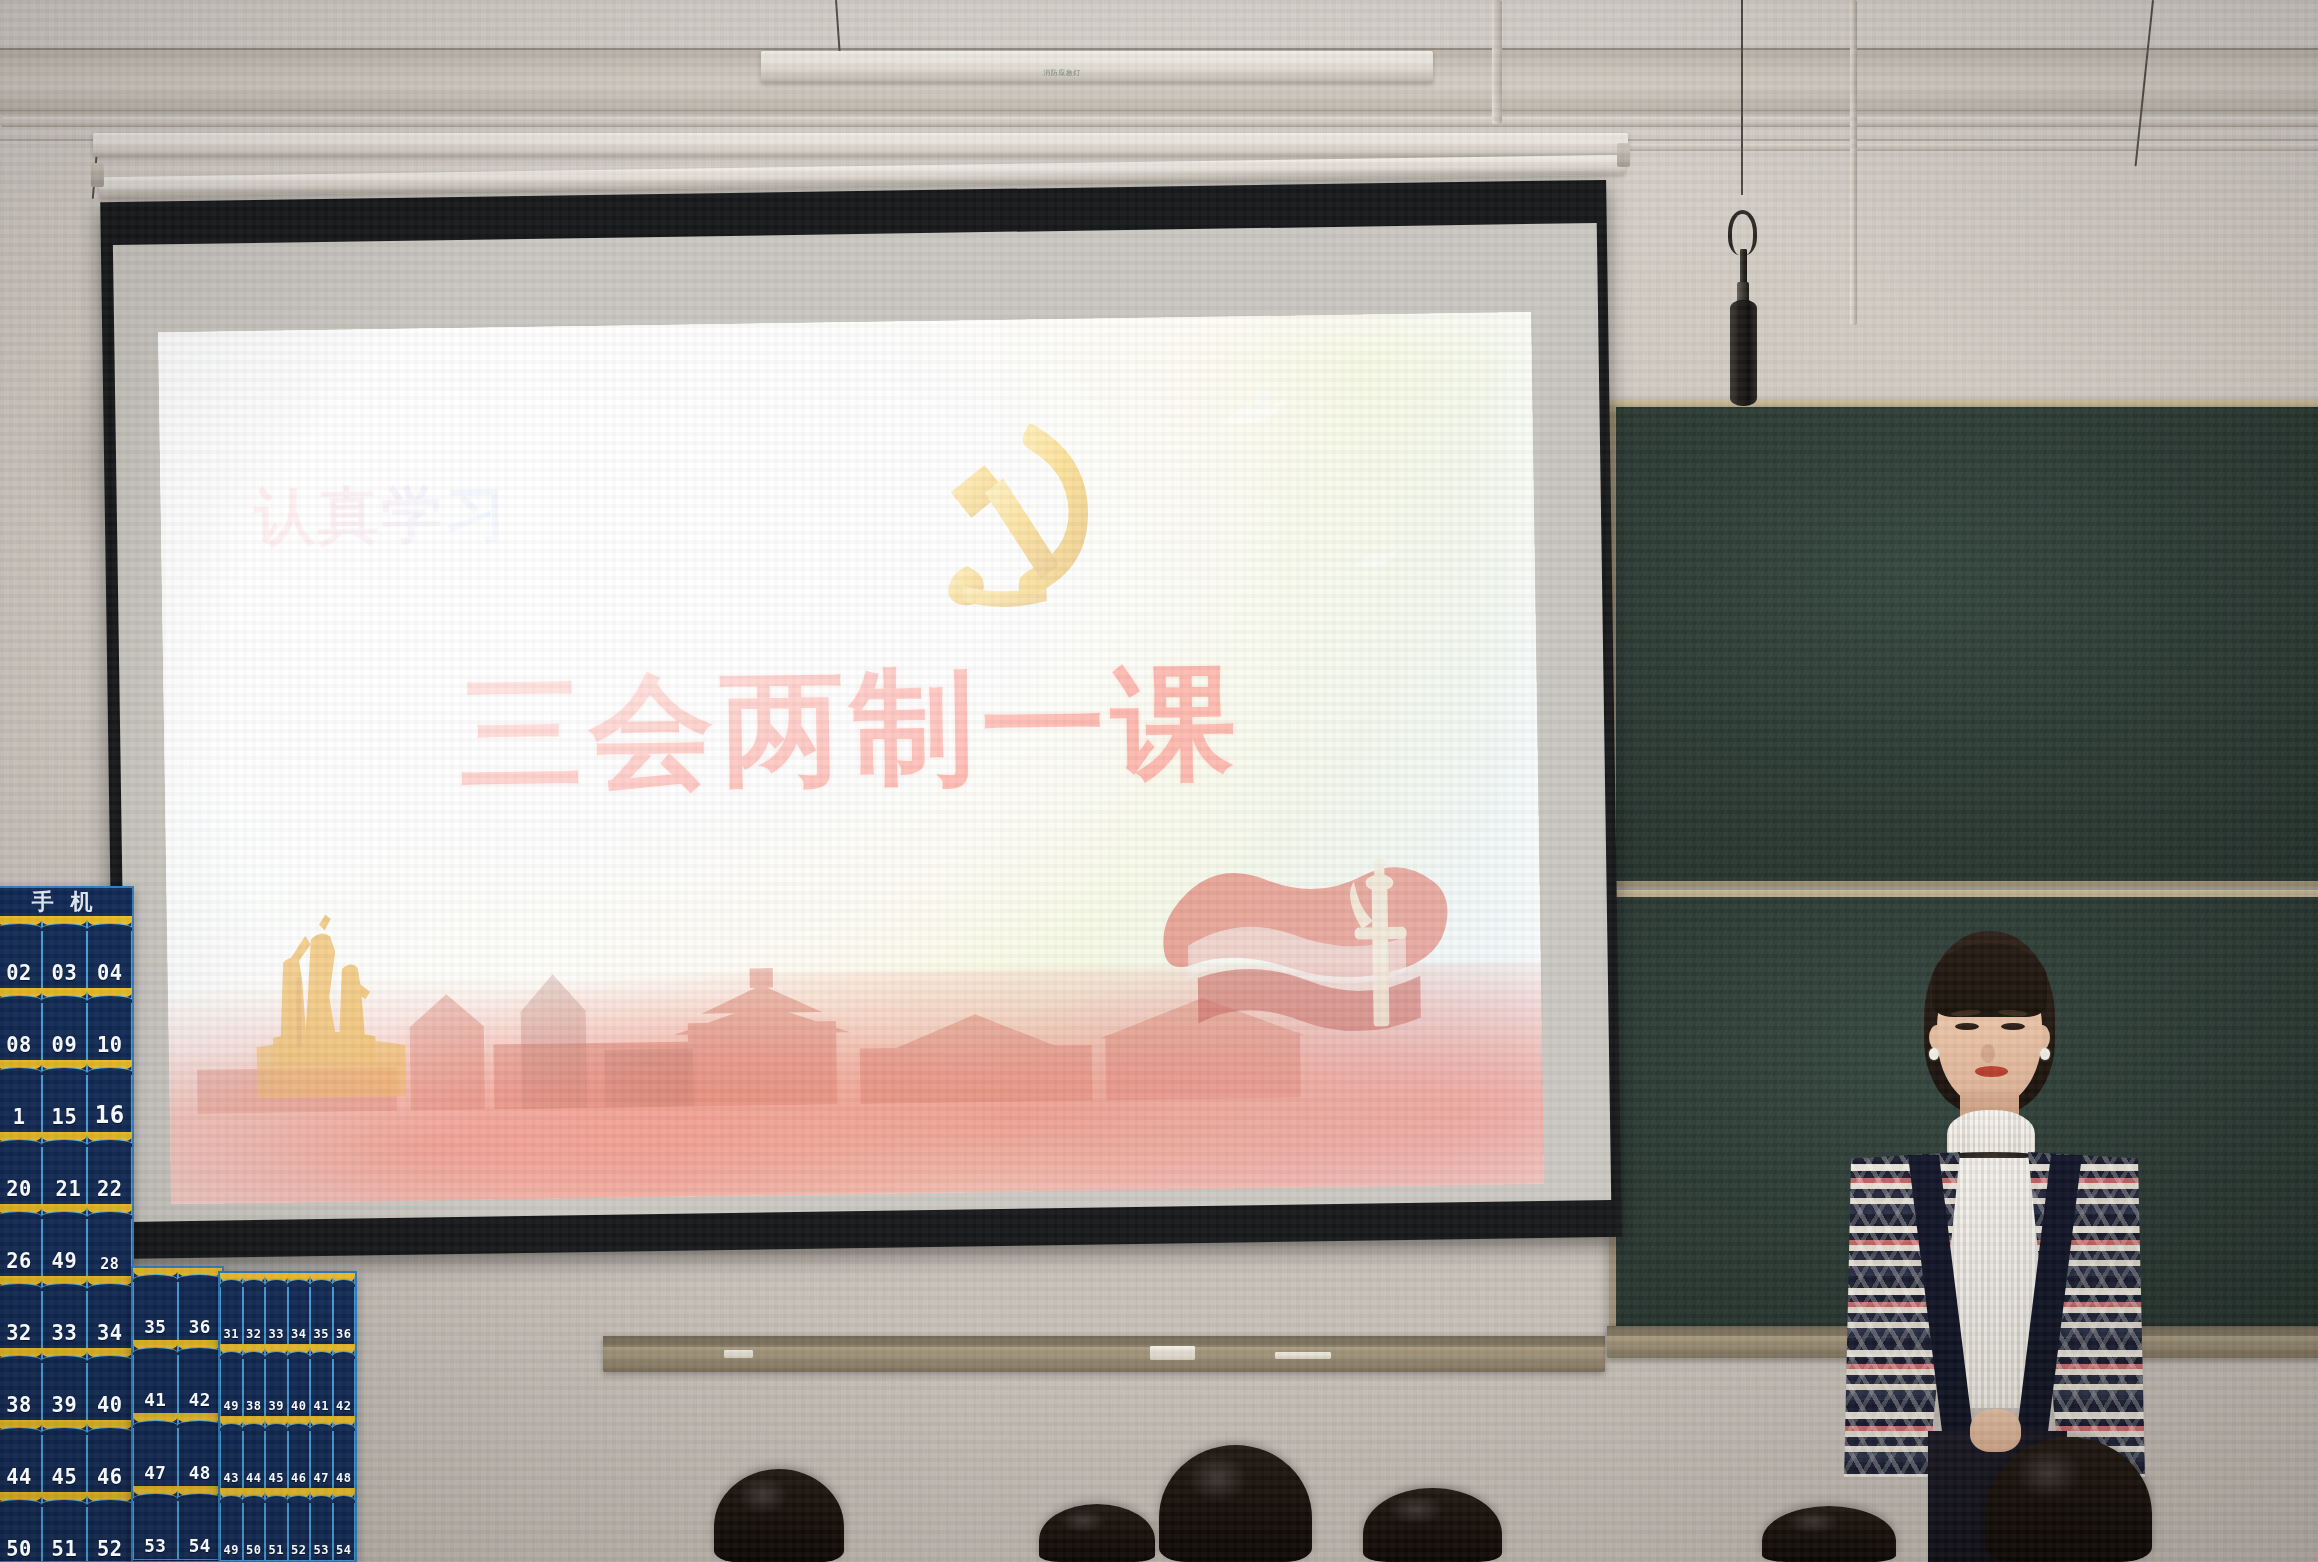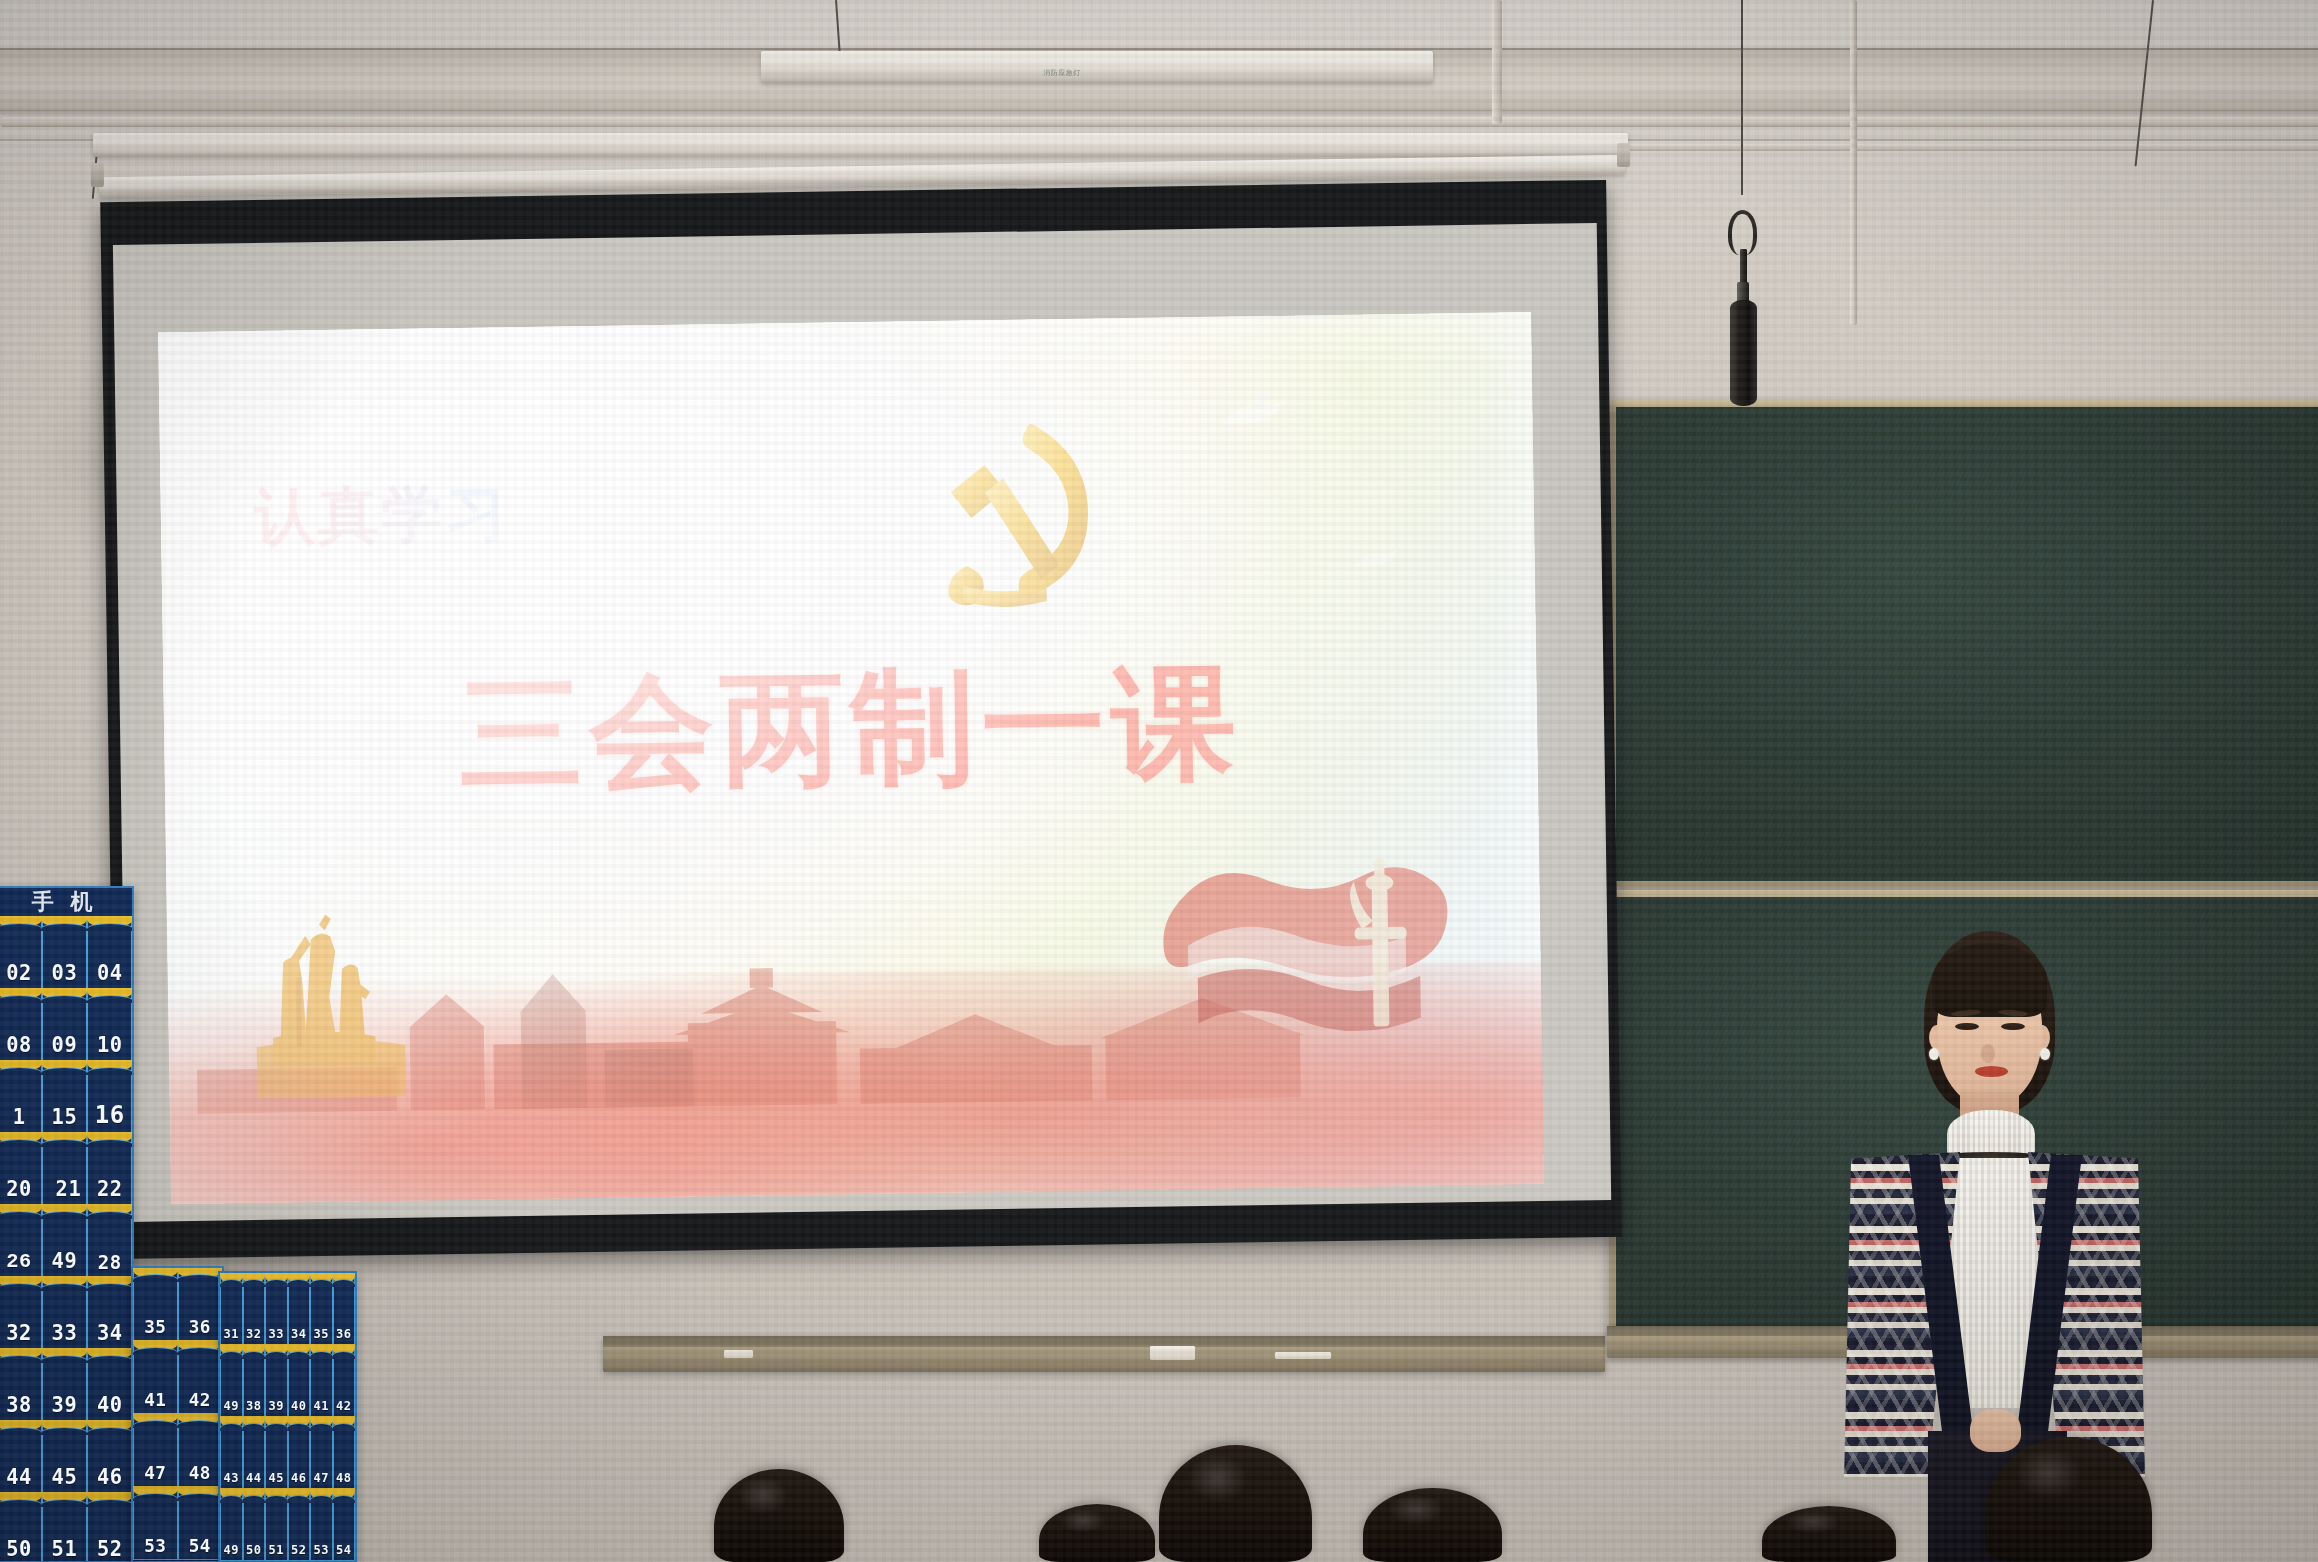--- a/index.html
+++ b/index.html
@@ -627,27 +627,27 @@
           </div>
           <div class="pocket">
             <span class="pnum" style="font-size: 20.4px; margin-left: 8px;">21</span>
           </div>
           <div class="pocket">
             <span class="pnum" style="font-size: 20.4px;">22</span>
           </div>
         </div>
         <div class="org-row" style="height: 72px;">
           <div class="pocket">
-            <span class="pnum" style="font-size: 20.4px; font-family: Liberation Mono, monospace;">26</span>
+            <span class="pnum" style="font-size: 20.4px;">26</span>
           </div>
           <div class="pocket">
             <span class="pnum" style="font-size: 20.4px;">49</span>
           </div>
           <div class="pocket">
-            <span class="pnum" style="font-size: 19px;">28</span>
+            <span class="pnum" style="font-size: 15px;">28</span>
           </div>
         </div>
         <div class="org-row" style="height: 72px;">
           <div class="pocket">
             <span class="pnum" style="font-size: 20.4px;">32</span>
           </div>
           <div class="pocket">
             <span class="pnum" style="font-size: 20.4px;">33</span>
           </div>
           <div class="pocket">

